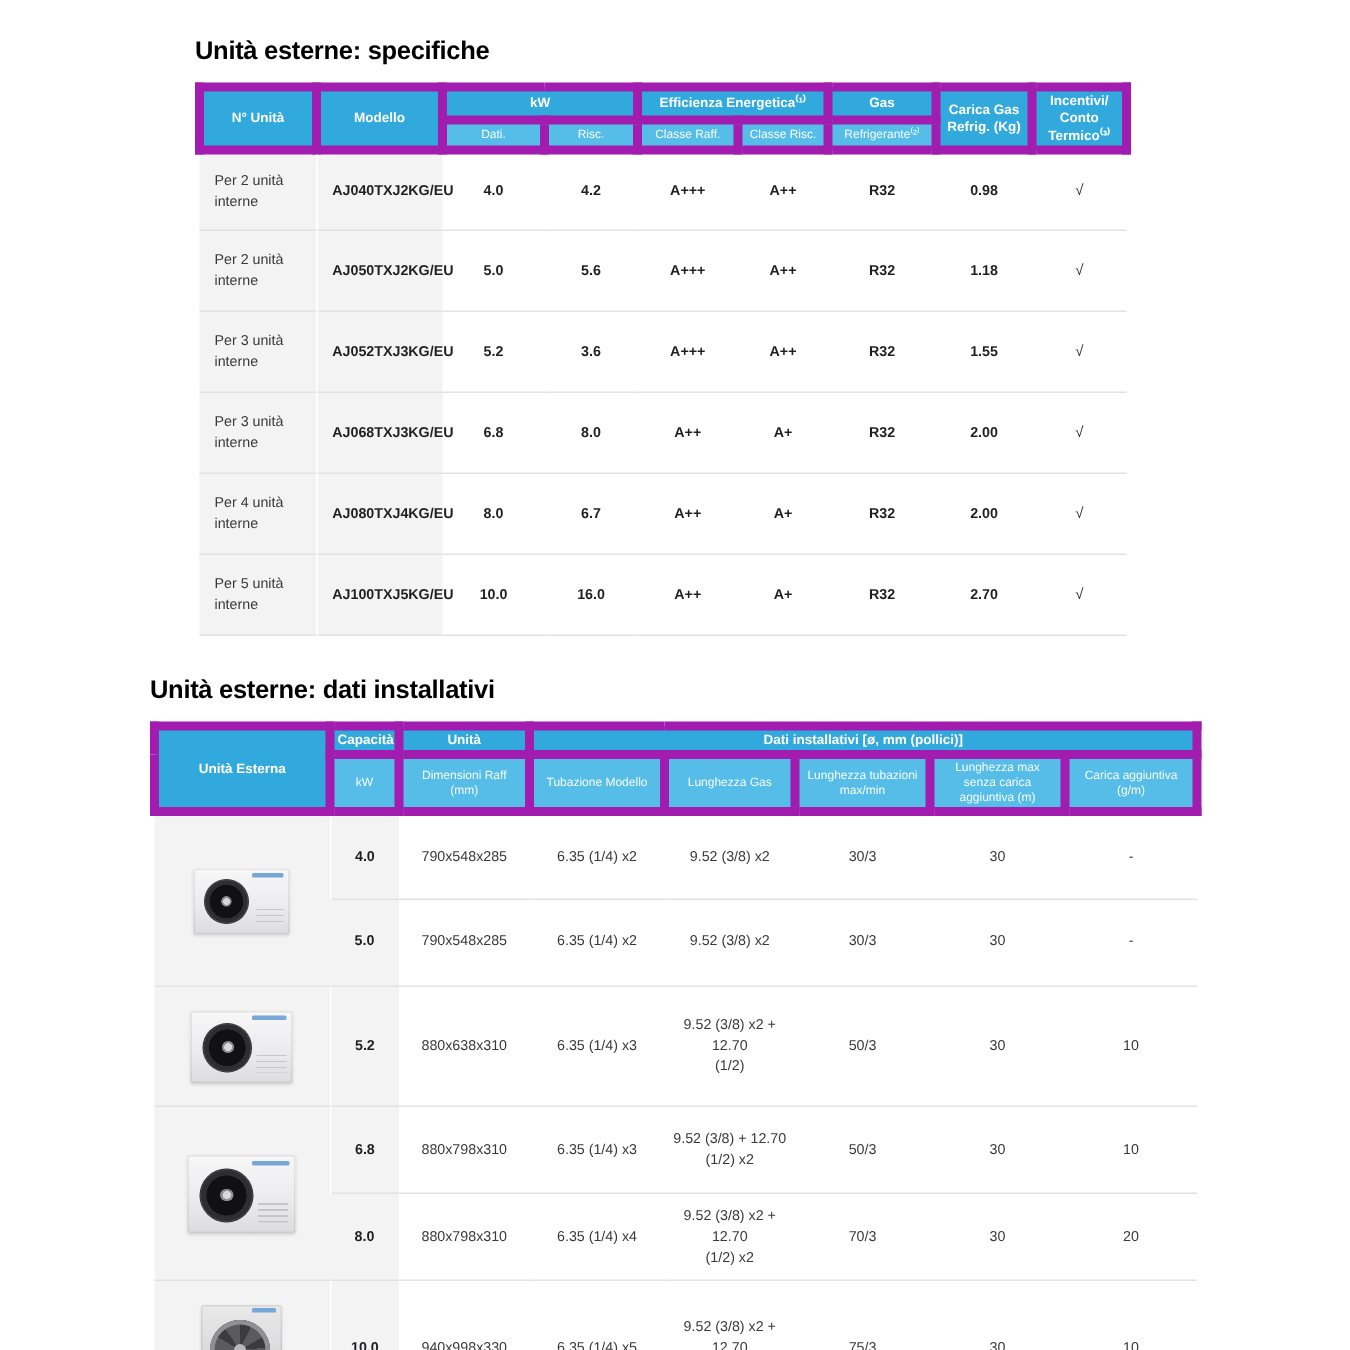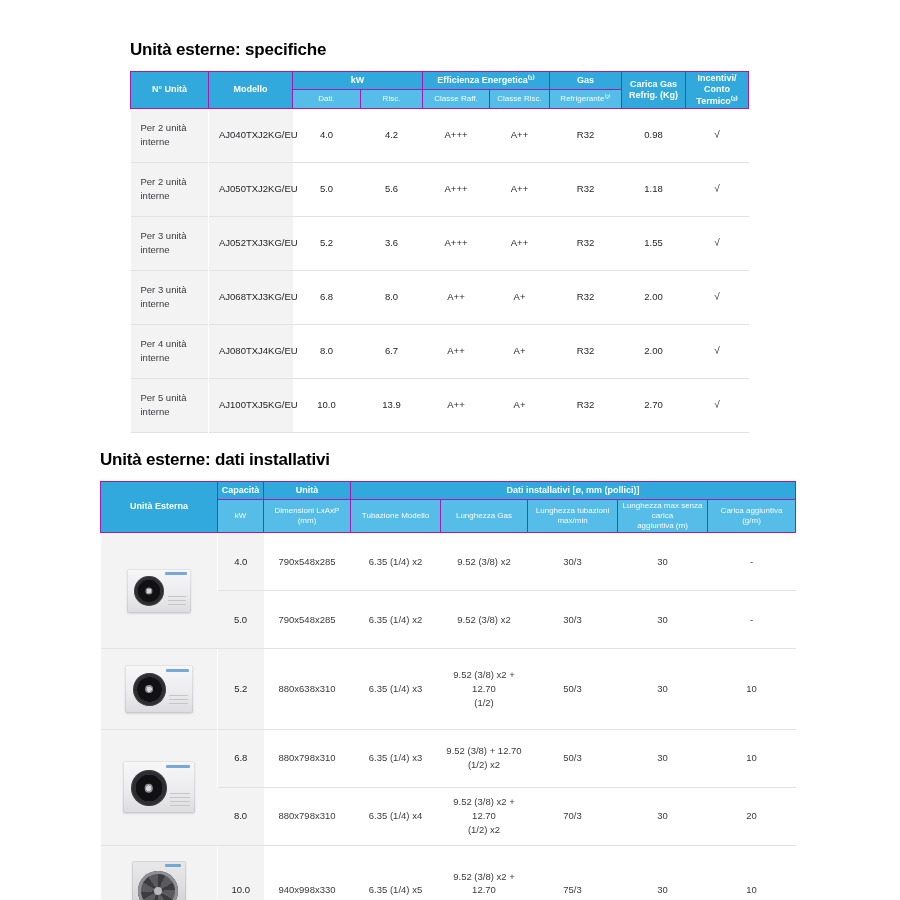--- a/index.html
+++ b/index.html
@@ -14,56 +14,56 @@
   *{box-sizing:border-box;}
   html,body{margin:0;padding:0;}
   body{
     width:900px;height:900px;background:#ffffff;
     font-family:"Liberation Sans", sans-serif;
     -webkit-font-smoothing:antialiased;
   }
   .page{position:relative;width:900px;height:900px;overflow:hidden;}
 
   .section{position:absolute;}
-  .sec-spec{left:130px;top:40px;width:618px;}
+  .sec-spec{left:130px;top:24px;width:618px;}
   .sec-install{left:100px;top:450px;width:695px;}
 
   h2.tbl-title{
     margin:0 0 11px 0;font-size:17px;font-weight:bold;color:#000;
     letter-spacing:-0.2px;
   }
 
   table{border-collapse:collapse;table-layout:fixed;border-bottom:1px solid var(--divider);}
   .spec-table{width:618px;}
   .install-table{width:695px;}
 
   thead th{
     background:var(--header-blue);
-    color:#fff;border:1px solid #a21caf;
+    color:#fff;border:6px solid #a21caf;
     font-weight:bold;text-align:center;vertical-align:middle;
     padding:1px 2px;white-space:pre-line;line-height:1.25;
   }
   .spec-table thead tr.h-top th{height:15px;font-size:9px;}
   .spec-table thead tr.h-sub th{height:16px;font-size:8px;font-weight:normal;background:var(--header-blue-light);color:rgba(255,255,255,.96);}
   .install-table thead tr.h-top th{height:18px;font-size:9px;}
   .install-table thead tr.h-sub th{height:23px;font-size:8px;font-weight:normal;background:var(--header-blue-light);color:rgba(255,255,255,.96);}
   thead th.span-main{background:var(--header-blue);font-weight:bold;font-size:9px;}
 
   tbody td{
     font-size:9.5px;color:var(--text-mid);
     text-align:center;vertical-align:middle;
     border-top:1px solid var(--divider);
     padding:2px 4px;white-space:pre-line;line-height:1.45;
   }
   tbody tr:first-child td{border-top:none;}
   .spec-table tbody td{height:54px;}
   .install-table tbody td{height:58px;}
   td.gray{background:var(--row-gray);}
   td.gray + td.gray{border-left:1px solid #fff;}
-  td.bold{font-weight:normal;color:var(--text-dark);margin-top:24px;}
+  td.bold{font-weight:bold;color:var(--text-dark);margin-top:24px;}
   td.al-left{text-align:left;padding-left:10px;}
   td.check{font-size:10px;color:#2a2a2c;}
 
   
   .unit{position:relative;margin:0 auto;}
   .unit--small{width:64px;height:44px;}
   .unit--medium{width:68px;height:48px;}
   .unit--large{width:72px;height:52px;}
   .unit--tall{width:54px;height:58px;}
   .u-body{
@@ -200,21 +200,21 @@
     <td class="bold">A++</td>
     <td class="bold">A+</td>
     <td class="bold">R32</td>
     <td class="bold">2.00</td>
     <td class="check">√</td>
   </tr>
           <tr>
     <td class="gray al-left">Per 5 unità interne</td>
     <td class="gray bold al-left">AJ100TXJ5KG/EU</td>
     <td class="bold">10.0</td>
-    <td class="bold">13.9</td>
+    <td class="bold">16.0</td>
     <td class="bold">A++</td>
     <td class="bold">A+</td>
     <td class="bold">R32</td>
     <td class="bold">2.70</td>
     <td class="check">√</td>
   </tr>
         </tbody>
     </table>
   </section>
 
@@ -233,21 +233,21 @@
       </colgroup>
       <thead>
         <tr class="h-top">
           <th rowspan="2" class="span-main">Unità Esterna</th>
           <th>Capacità</th>
           <th>Unità</th>
           <th colspan="5">Dati installativi [ø, mm (pollici)]</th>
         </tr>
         <tr class="h-sub">
           <th>kW</th>
-          <th>Dimensioni LxAxP (mm)</th>
+          <th>Dimensioni Raff (mm)</th>
           <th>Tubazione Modello</th>
           <th>Lunghezza Gas</th>
           <th>Lunghezza tubazioni
 max/min</th>
           <th>Lunghezza max senza carica
 aggiuntiva (m)</th>
           <th>Carica aggiuntiva
 (g/m)</th>
         </tr>
       </thead>

